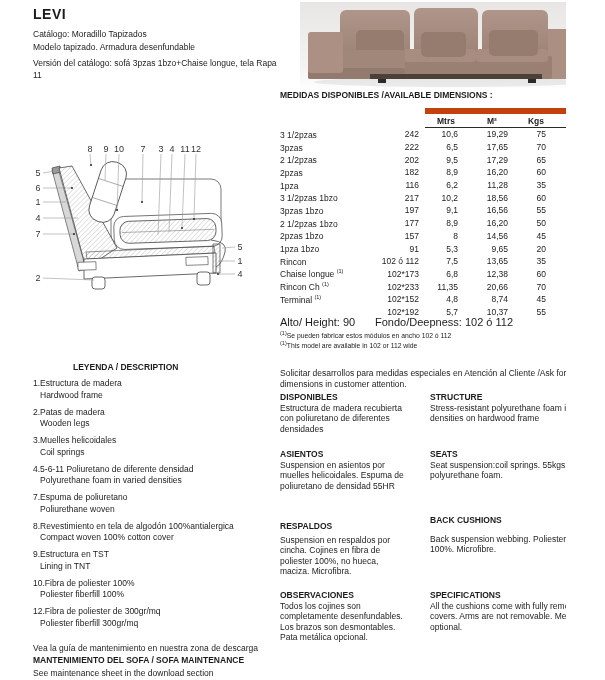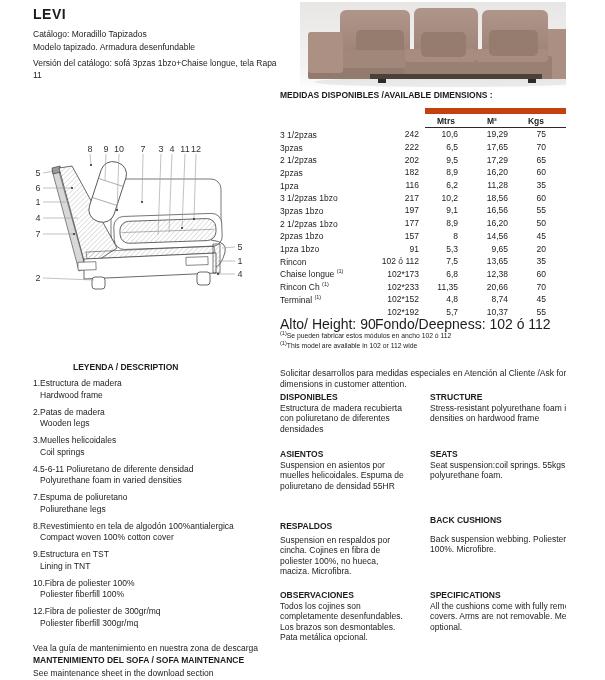--- a/index.html
+++ b/index.html
@@ -22,21 +22,21 @@
   #dim-heading{left:280px;top:90px;font-size:8.5px;font-weight:bold;}
   #dim-table{left:280px;top:108px;width:315px;font-size:8.5px;}
   .dim-head{margin-left:145px;display:grid;grid-template-columns:42px 50px 38px 38px;
             border-top:6px solid #c2410c;border-bottom:1px solid #2a2a2a;height:13px;align-items:center;font-weight:bold;}
   .dim-head-cell{text-align:center;}
   .dim-row{display:grid;grid-template-columns:90px 55px 42px 50px 38px 38px;height:12.7px;align-items:center;}
   .c-label{text-align:left;}
   .c-ancho{text-align:right;padding-right:6px;}
   .c-mtrs,.c-m2,.c-kgs,.c-m3{text-align:right;padding-right:9px;}
   sup{font-size:5.5px;}
-  #alto-fondo{left:280px;top:316px;font-size:14px;width:320px;}
+  #alto-fondo{left:280px;top:316px;font-size:11px;width:320px;}
   #fondo{position:absolute;left:95px;top:0;}
   .fn{position:absolute;font-size:6.8px;color:#222;}
   #fn1{left:280px;top:330px;}
   #fn2{left:280px;top:340px;}
   #dim-note{left:280px;top:368px;width:322px;font-size:8.5px;line-height:11px;}
   
   #col-es{left:280px;top:392px;width:124px;font-size:8.5px;}
   #col-en{left:430px;top:392px;width:172px;font-size:8.5px;}
   .spec-title{font-weight:bold;font-size:8.5px;}
   .spec-body{line-height:10.4px;margin-top:1px;}
@@ -420,21 +420,21 @@
         <div class="legend-en">Coil springs</div>
       </div>
 
       <div class="legend-item">
         <div class="legend-es">4.5-6-11 Poliuretano de diferente densidad</div>
         <div class="legend-en">Polyurethane foam in varied densities</div>
       </div>
 
       <div class="legend-item">
         <div class="legend-es">7.Espuma de poliuretano</div>
-        <div class="legend-en">Poliurethane legs</div>
+        <div class="legend-en">Poliurethane woven</div>
       </div>
 
       <div class="legend-item">
         <div class="legend-es">8.Revestimiento en tela de algodón 100%antialergica</div>
         <div class="legend-en">Compact woven 100% cotton cover</div>
       </div>
 
       <div class="legend-item">
         <div class="legend-es">9.Estructura en TST</div>
         <div class="legend-en">Lining in TNT</div>

